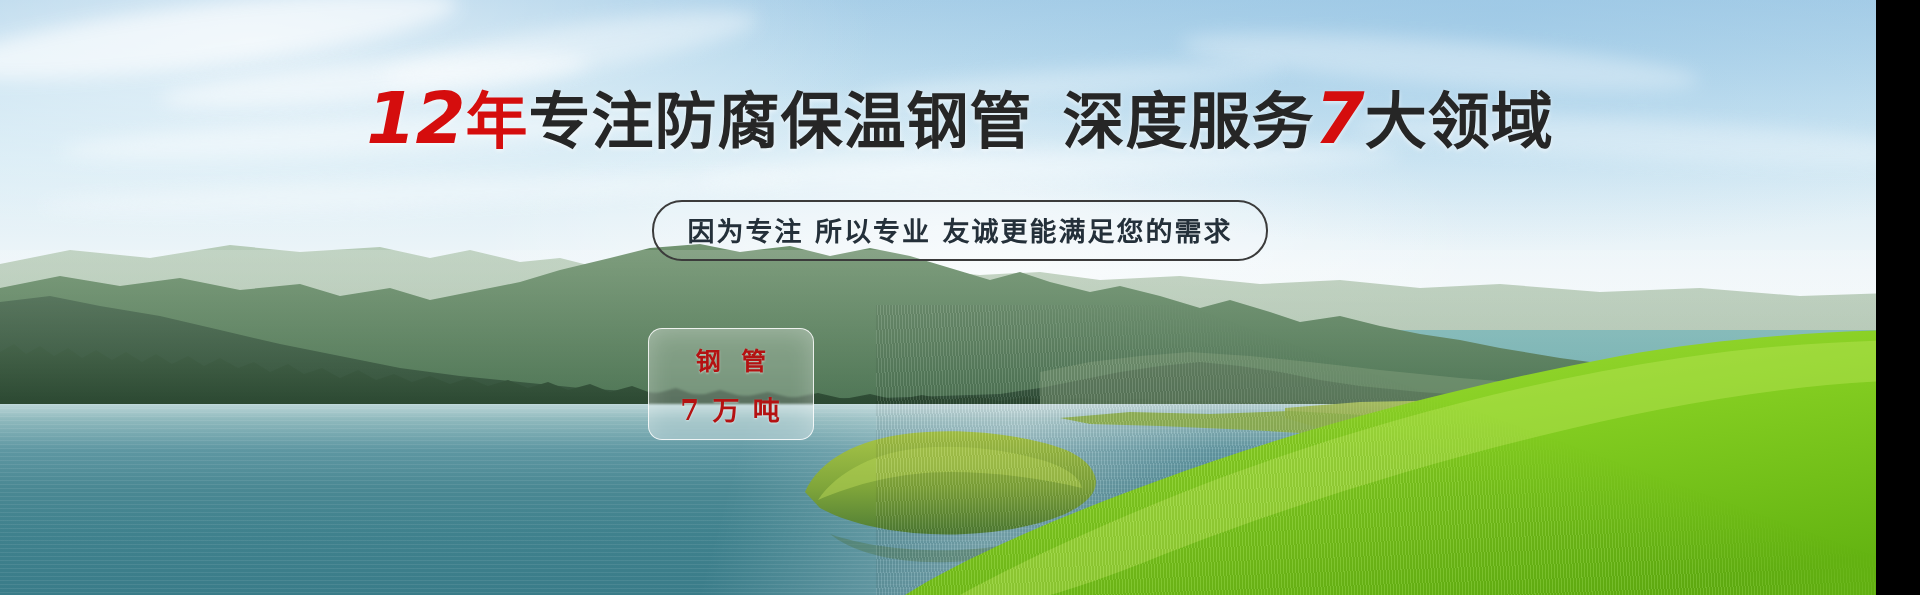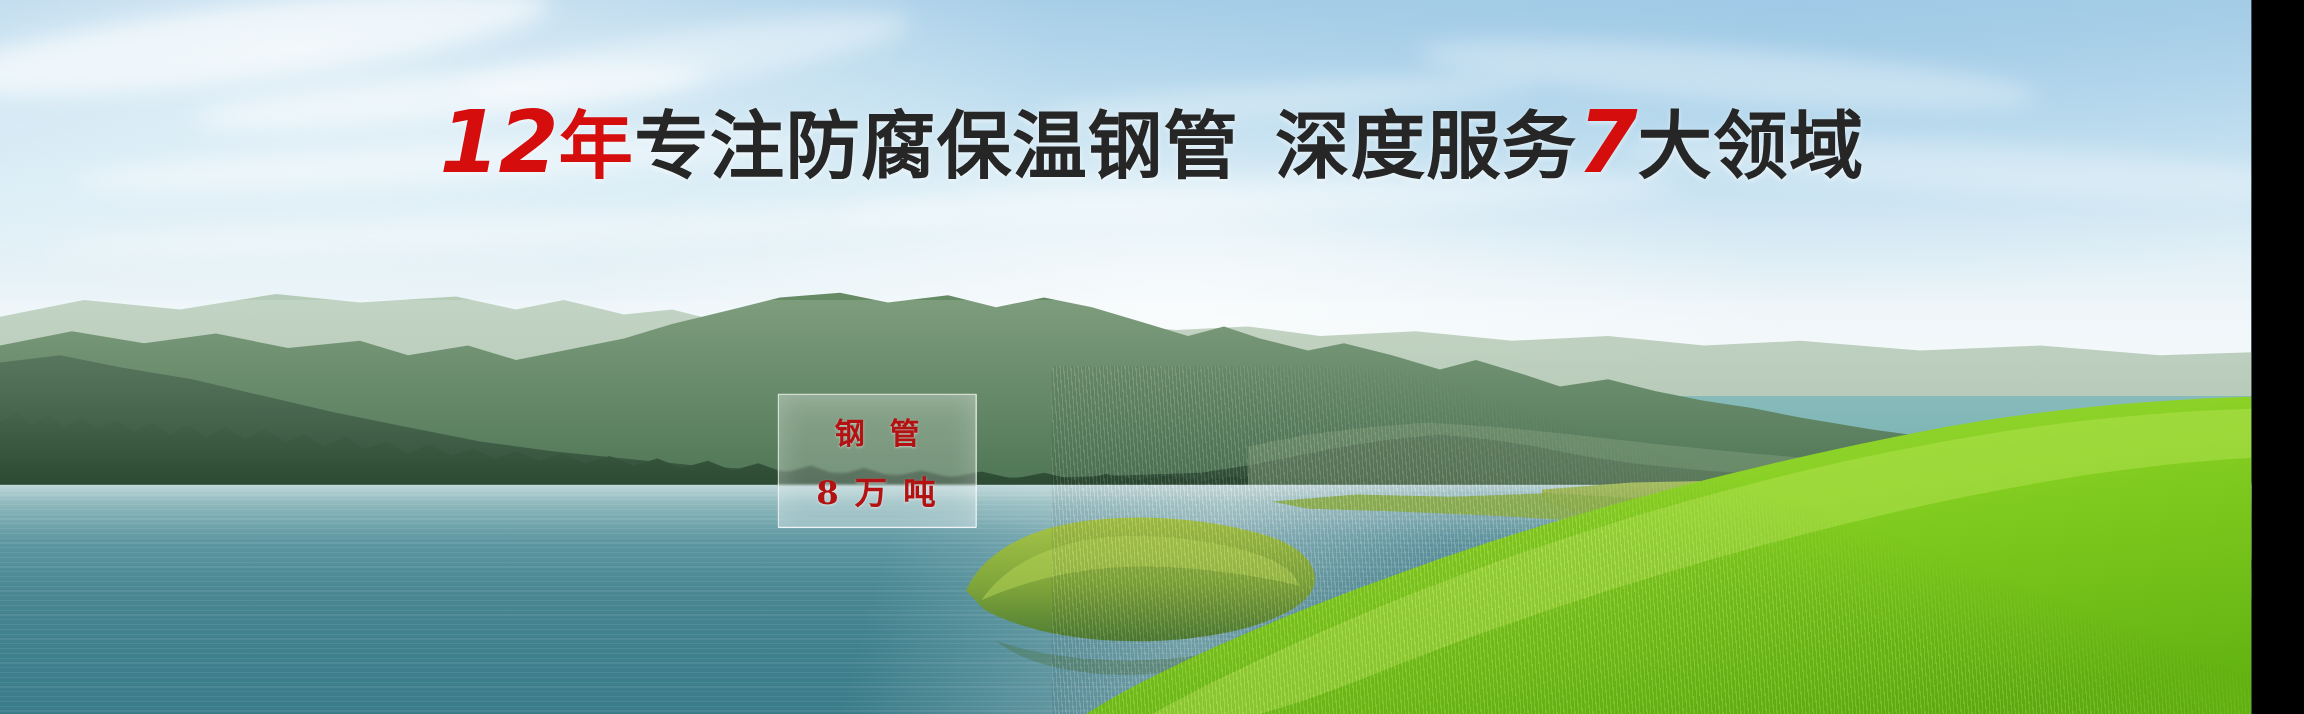--- a/index.html
+++ b/index.html
@@ -139,21 +139,21 @@
 
   
   .cards{
     position:absolute;left:648px;top:328px;
     display:flex;
     gap:8px;
   }
   .card{
     width:164px;height:110px;
     border:1px solid rgba(255,255,255,.85);
-    border-radius:1px;
+    border-radius:14px;
     background:rgba(255,255,255,.22);
     box-shadow:inset 0 0 24px rgba(255,255,255,.25);
     display:flex;
     flex-direction:column;
     align-items:center;
     justify-content:center;
     gap:12px;
     backdrop-filter:blur(1px);
   }
   .card .k{
@@ -289,25 +289,28 @@
                C1110,576 1075,588 1050,595 L960,595 C1020,562 1110,520 1220,478
                C1360,426 1520,382 1680,358 C1760,346 1845,340 1920,340 Z" fill="#b8e557" opacity="0.45"></path>
     </svg>
   </div>
   <div class="grass-tex"></div>
 
   <div class="headline">
     <span class="num">12</span><span class="red">年</span><span>专注防腐保温钢管</span><span class="gap"></span><span>深度服务</span><span class="num">7</span><span>大领域</span>
   </div>
 
+  <div class="subtitle-wrap">
+    <div class="subtitle">因为专注  所以专业  友诚更能满足您的需求</div>
+  </div>
 
   <div class="cards">
 
     <div class="card">
       <div class="k">钢 管</div>
-      <div class="v"><span>8 万 吨</span></div>
+      <div class="v"><span>7 万 吨</span></div>
     </div>
 
 
 
   </div>
 
 </div>
 
 </body></html>

